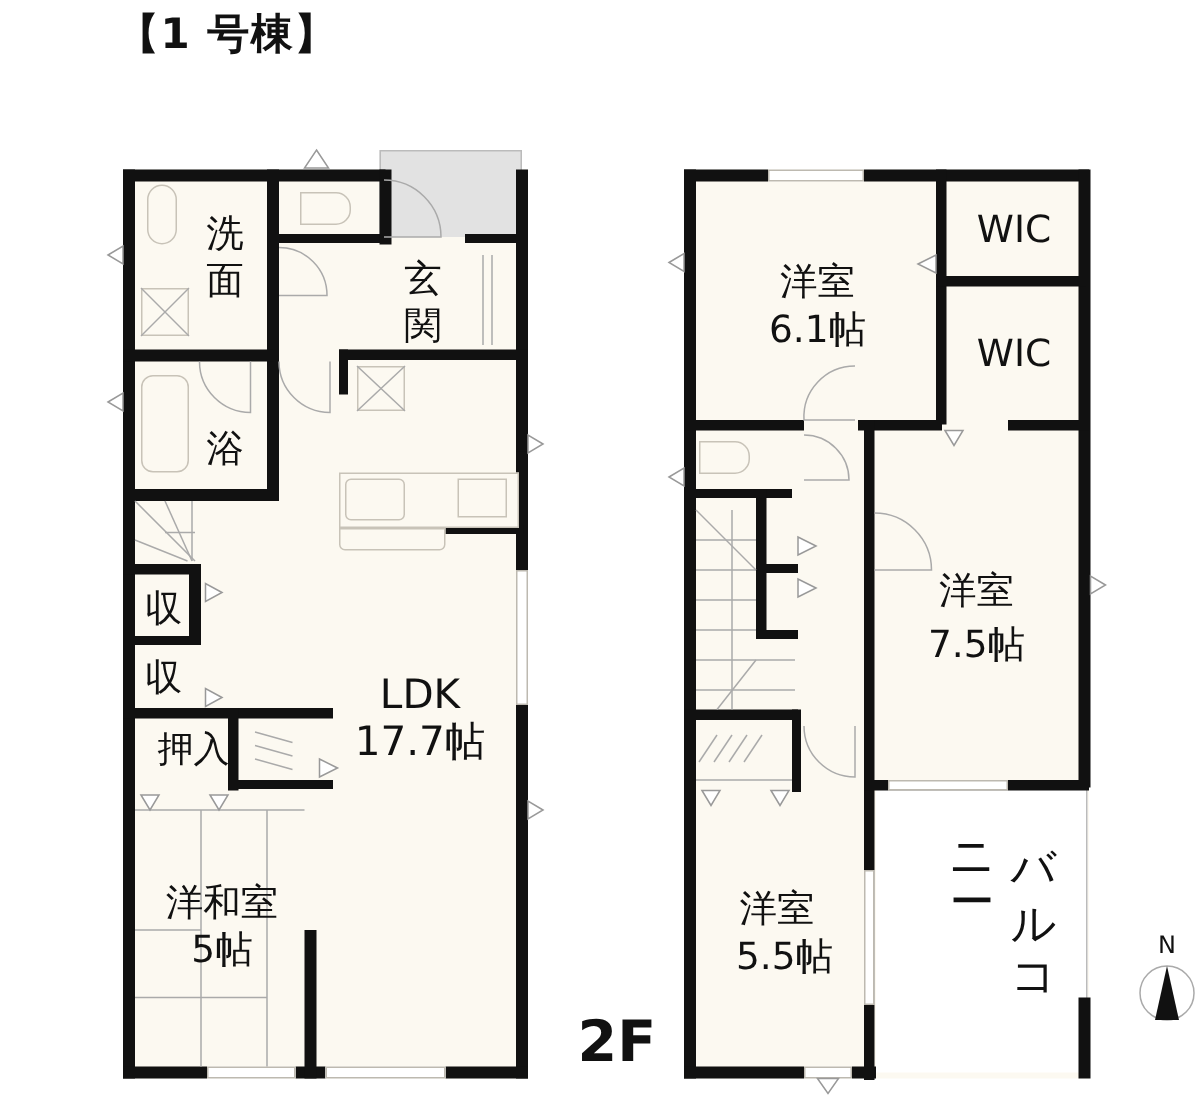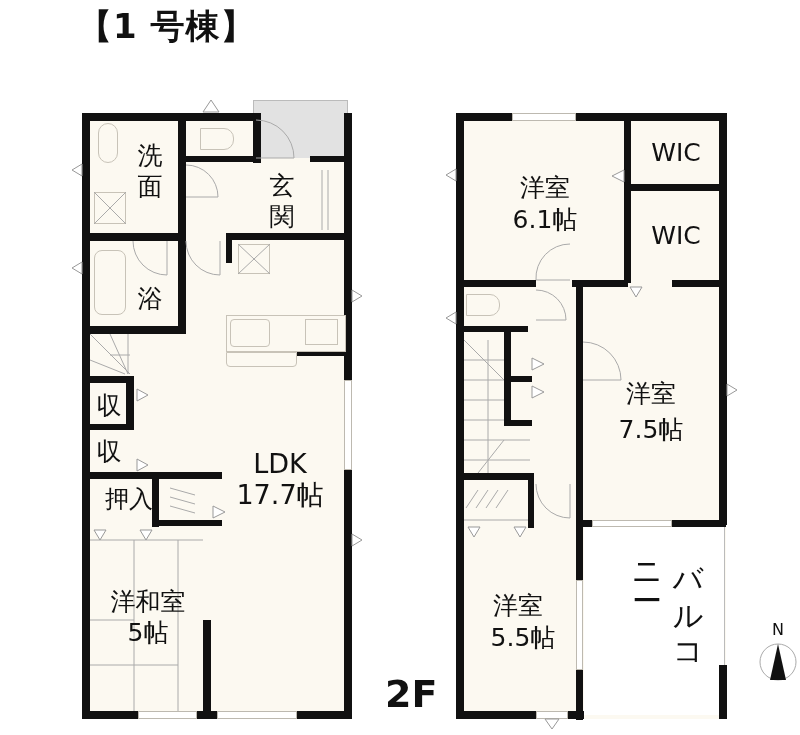--- a/index.html
+++ b/index.html
@@ -1,18 +1,18 @@
 <!DOCTYPE html>
 <html><head>
 <meta charset="utf-8">
 <style>
   html, body { margin:0; padding:0; background:#ffffff; }
   body { width:800px; height:735px; position:relative; overflow:hidden; font-family:"DejaVu Sans", sans-serif; color:#111; }
   .abs { position:absolute; }
-  .title { left:78px; top:4px; font-size:34px; font-weight:bold; letter-spacing:1px; }
+  .title { left:78px; top:4px; font-size:28px; font-weight:bold; letter-spacing:1px; }
   .floorlbl { font-size:38px; font-weight:normal; }
   .room { background:#fcf9f1; }
   .wall { background:#111; }
   .thin { border:1px solid #c8c3b8; box-sizing:border-box; }
   .win { background:#fff; border:1px solid #bdb9b0; box-sizing:border-box; }
   .lbl { font-size:25px; line-height:31px; text-align:center; color:#111; white-space:nowrap; }
   .lbl.small { font-size:24px; }
   .vert { writing-mode:vertical-rl; font-size:30px; letter-spacing:6px; }
   .gray { background:#e2e2e2; border:1px solid #bbb; box-sizing:border-box; }
   .balcony { background:#ffffff; }

